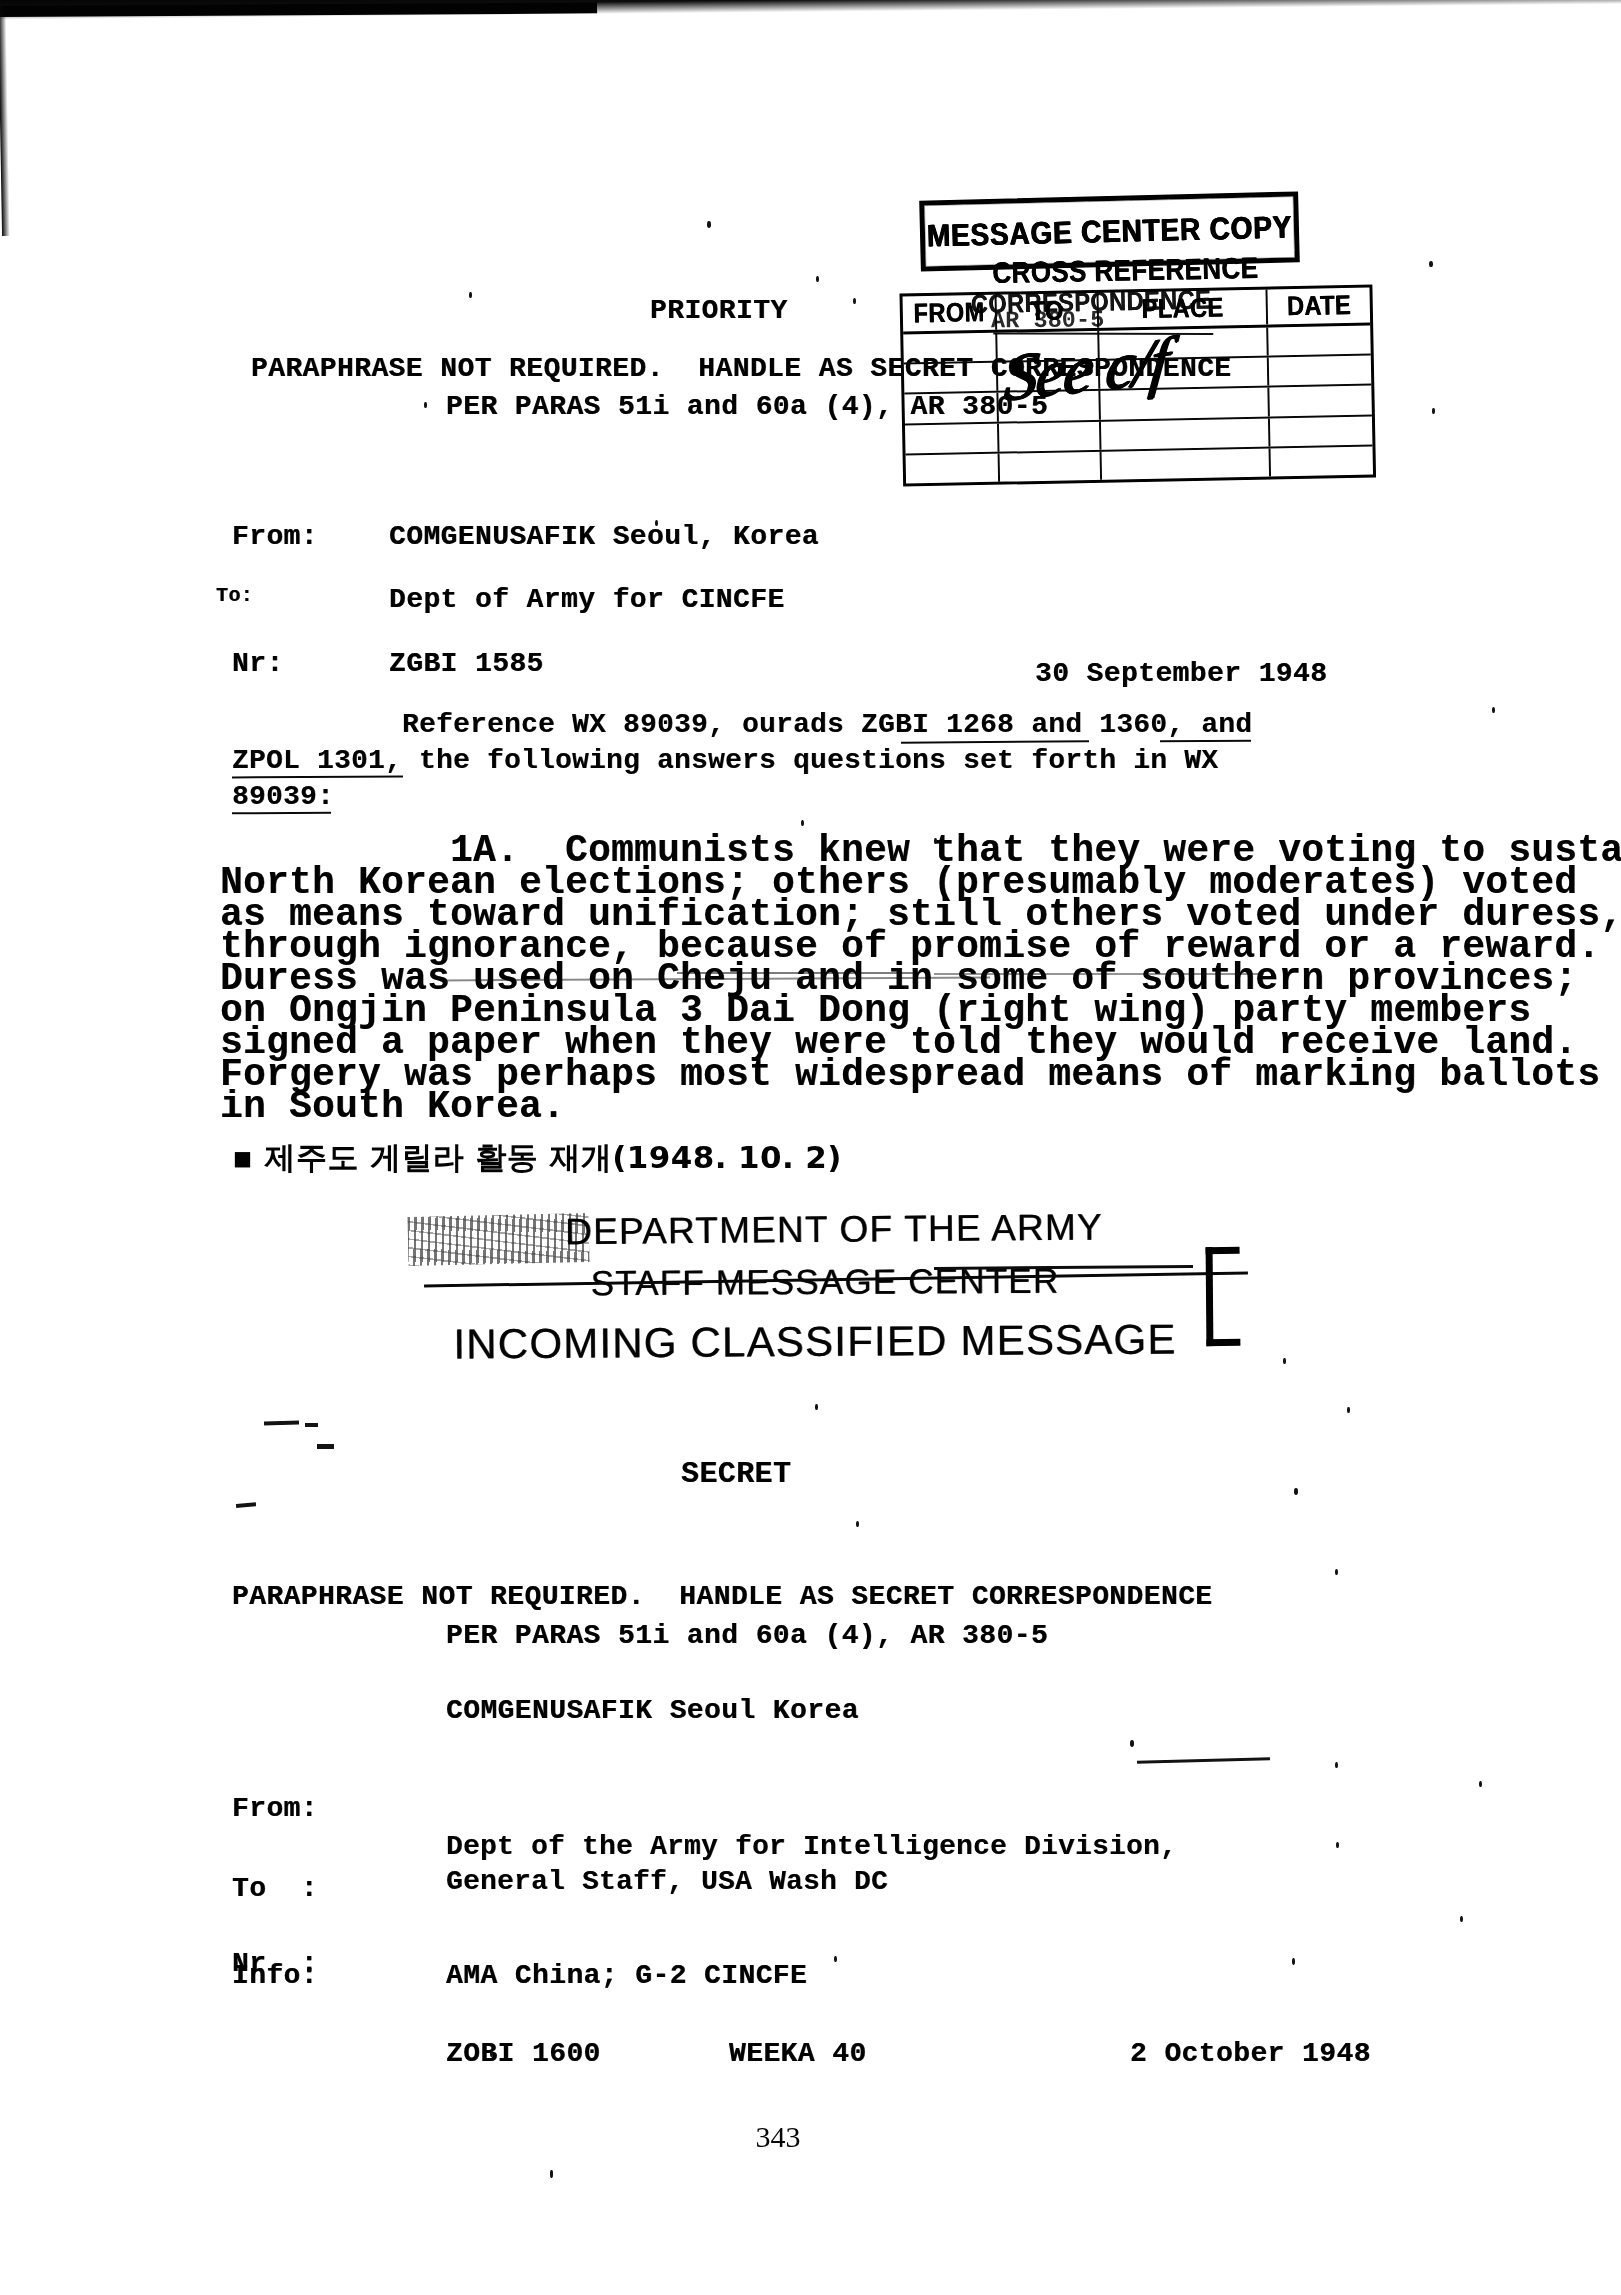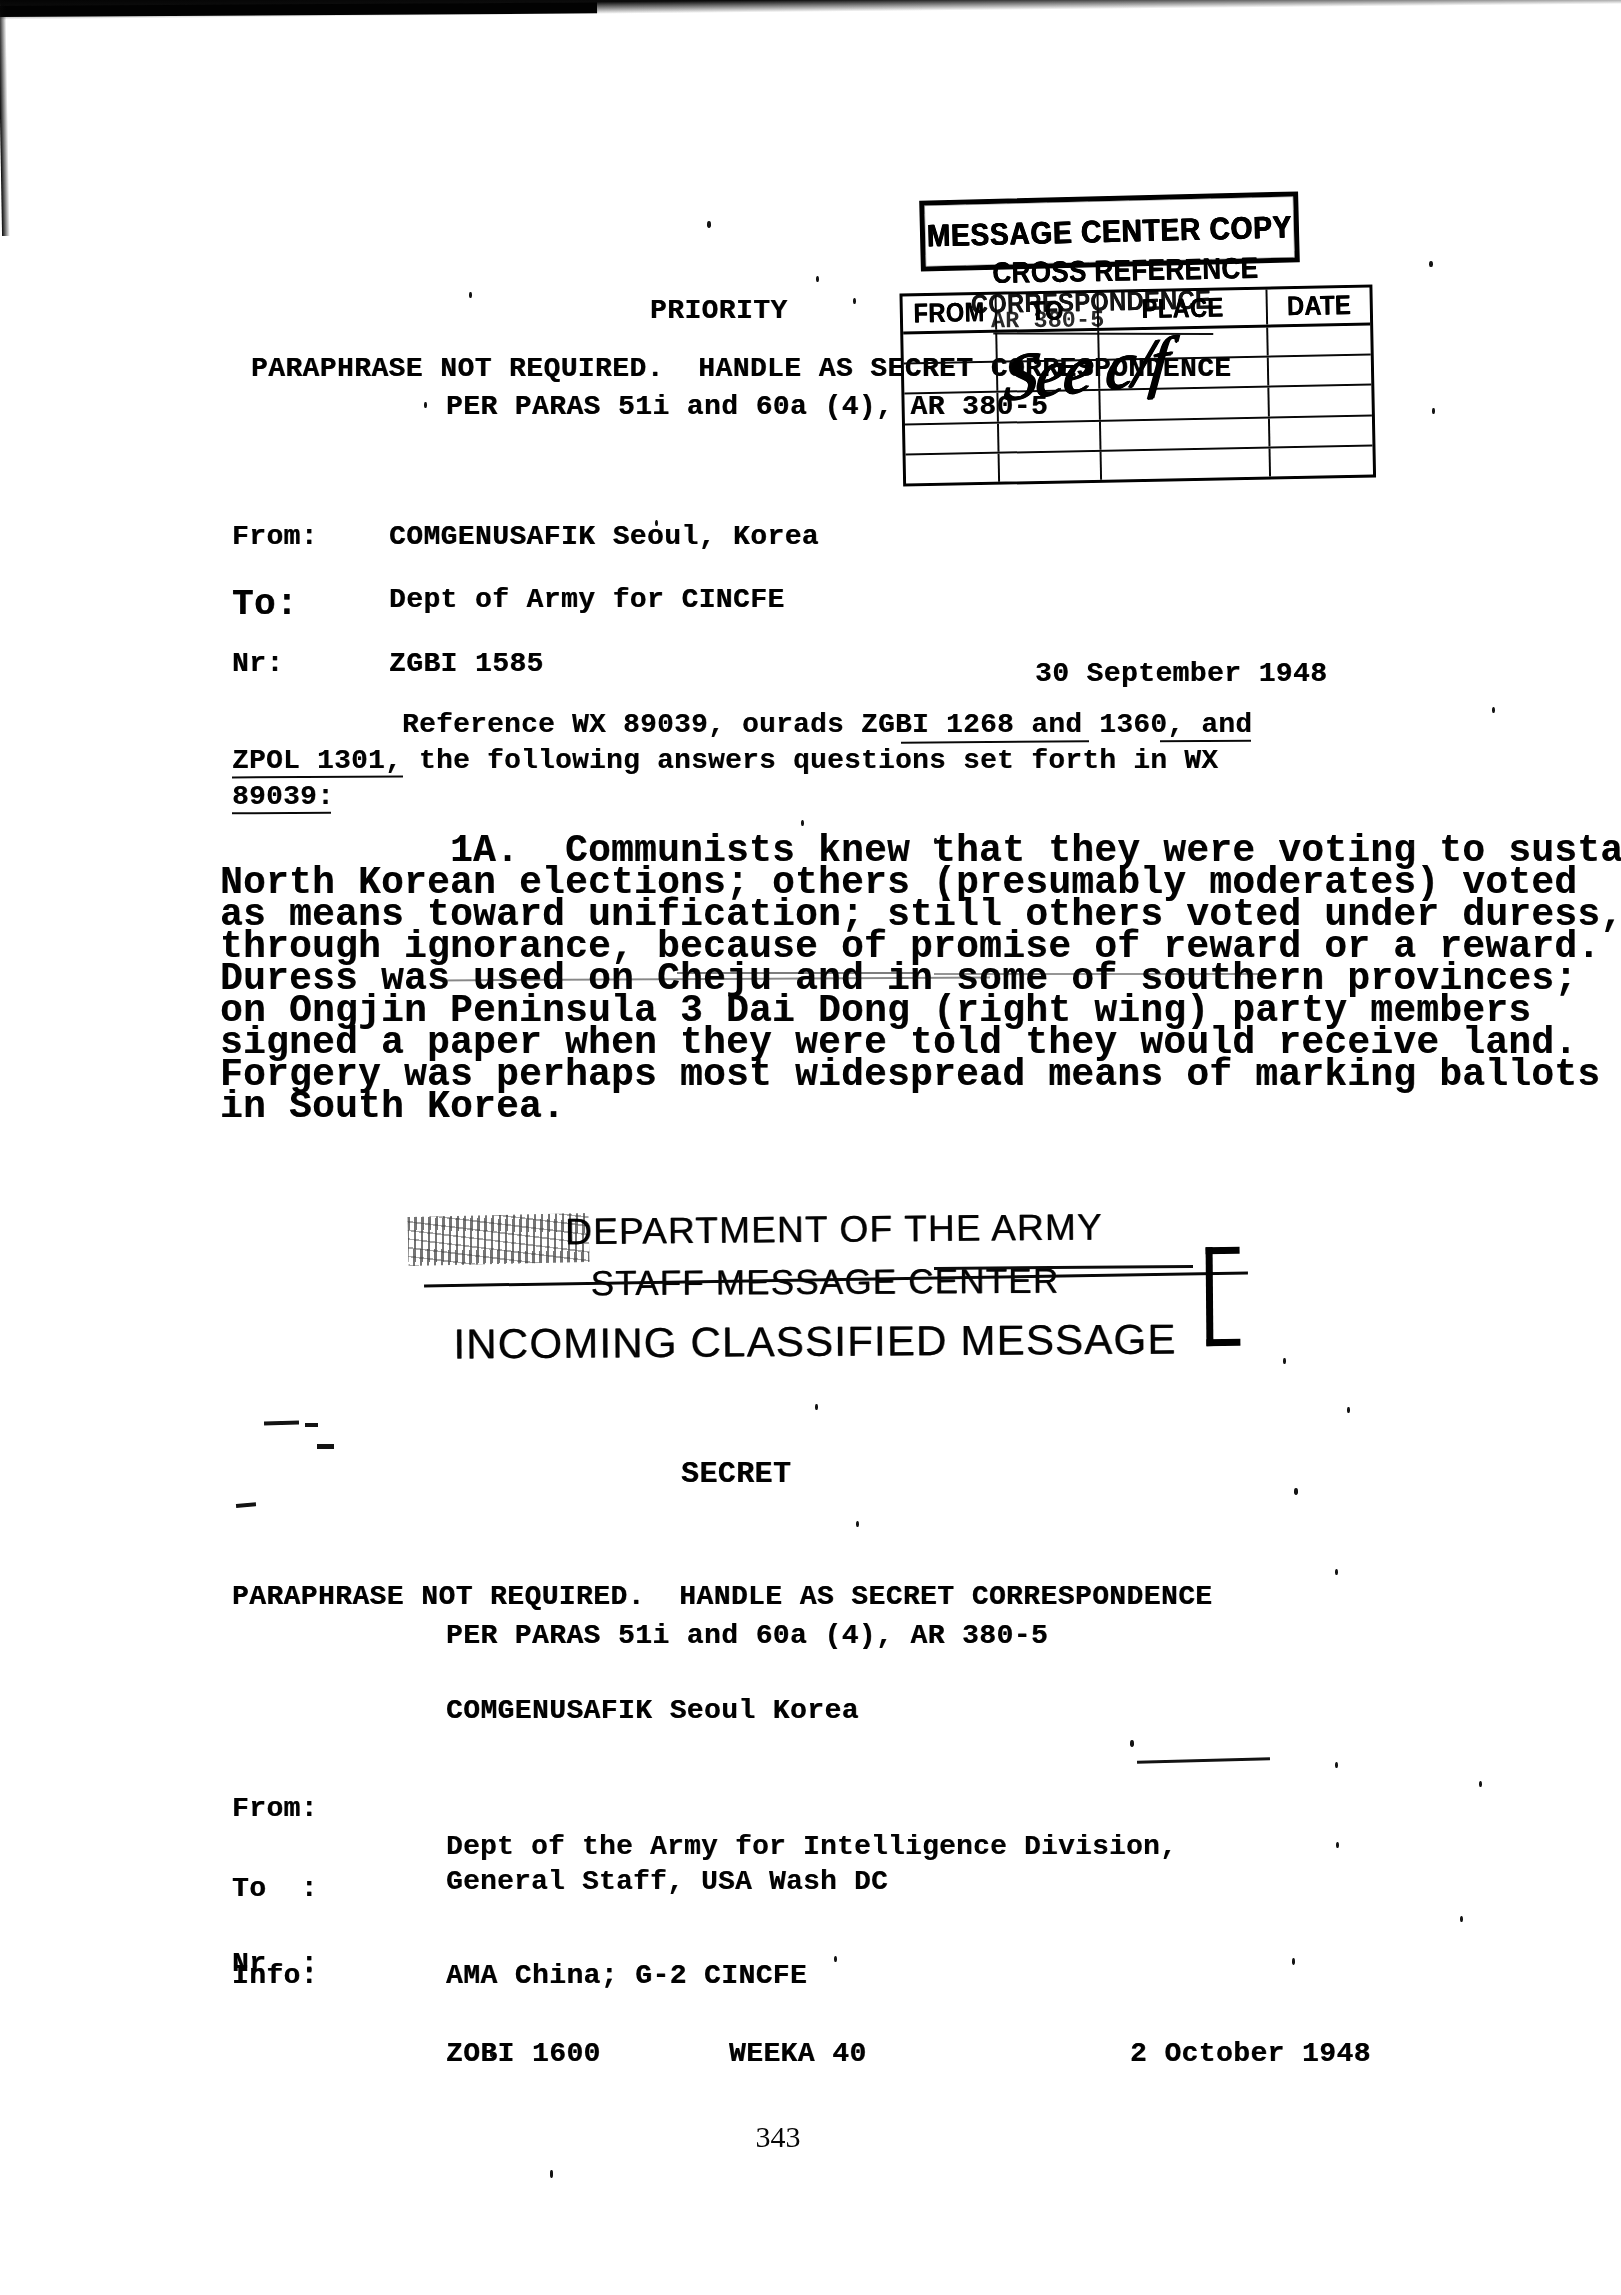--- a/index.html
+++ b/index.html
@@ -338,21 +338,21 @@
 
   <div class="tw" style="left:650px; top:251px; font-size:28px;">PRIORITY</div>
 
   <div class="tw" style="left:251px; top:309px; font-size:28px;">PARAPHRASE NOT REQUIRED.  HANDLE AS SECRET CORRESPONDENCE</div>
 
   <div class="tw" style="left:446px; top:347px; font-size:28px;">PER PARAS 51i and 60a (4), AR 380-5</div>
 
   <div class="tw" style="left:232px; top:477px; font-size:28px;">From:</div>
   <div class="tw" style="left:389px; top:477px; font-size:28px;text-align:right;">COMGENUSAFIK Seoul, Korea</div>
 
-  <div class="tw" style="left:232px; top:540px; font-size:36px;">To:</div>
+  <div class="tw" style="left:216px; top:540px; font-size:20px;">To:</div>
   <div class="tw" style="left:389px; top:540px; font-size:28px;">Dept of Army for CINCFE</div>
 
   <div class="tw" style="left:232px; top:604px; font-size:28px;">Nr:</div>
   <div class="tw" style="left:389px; top:604px; font-size:28px;">ZGBI 1585</div>
 
   <div class="tw" style="left:1035px; top:614px; font-size:28px;">30 September 1948</div>
 
   <div id="stamp-mcc">
     <span id="stamp-mcc-text">MESSAGE CENTER COPY</span>
   </div>
@@ -431,20 +431,21 @@
 as means toward unification; still others voted under duress,
 through ignorance, because of promise of reward or a reward.
 Duress was used on Cheju and in some of southern provinces;
 on Ongjin Peninsula 3 Dai Dong (right wing) party members
 signed a paper when they were told they would receive land.
 Forgery was perhaps most widespread means of marking ballots
 in South Korea.</div>
 
   <div class="strike" style="left:440px; top:978px; width:550px; opacity:.5; transform:rotate(-0.3deg);"></div>
 
+  <div id="korean-note">▪ 제주도 게릴라 활동 재개(1948. 10. 2)</div>
 
   <div id="dept-header">
     <div class="dept-line" id="dept-line-1">DEPARTMENT OF THE ARMY</div>
     <div class="dept-line" id="dept-line-2">STAFF MESSAGE CENTER</div>
     <div class="dept-line" id="dept-line-3">INCOMING CLASSIFIED MESSAGE</div>
   </div>
   <div id="dept-smudge"></div>
   <div id="dept-rule"></div>
   <div id="dept-rule-2"></div>
   <div id="dept-bracket"></div>

